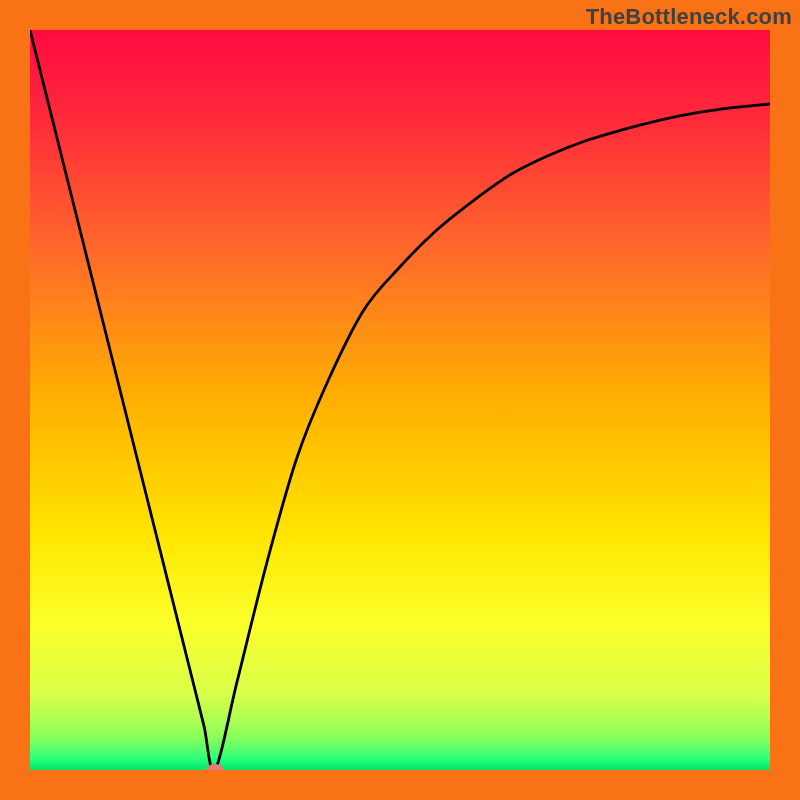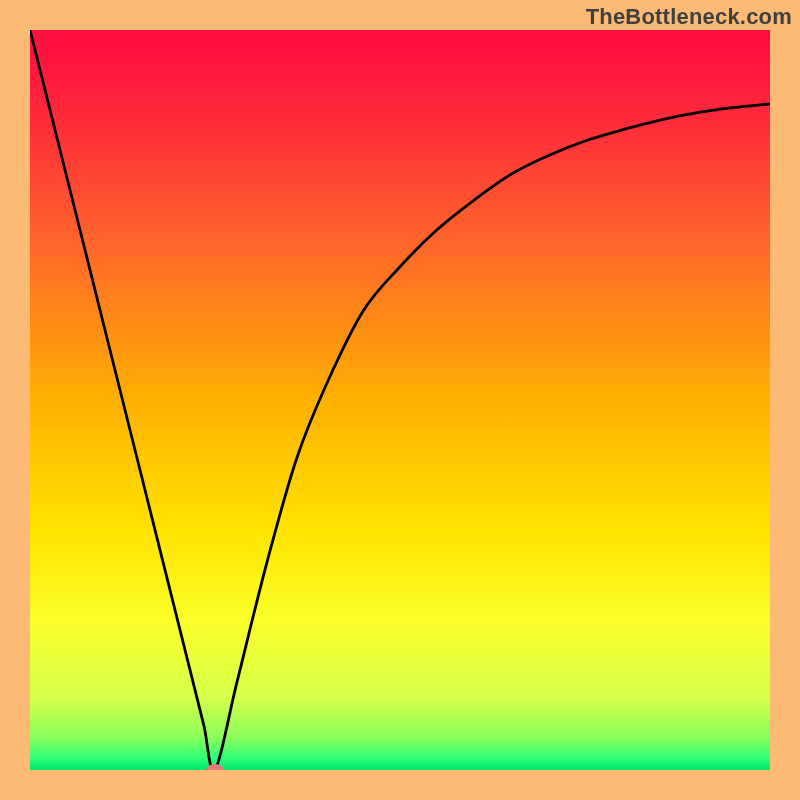--- a/index.html
+++ b/index.html
@@ -7,21 +7,21 @@
     padding: 0;
     width: 800px;
     height: 800px;
     background: #000;
     font-family: Arial, Helvetica, sans-serif;
   }
   .frame {
     position: relative;
     width: 800px;
     height: 800px;
-    background: #fdba74;
+    background: #f97316;
   }
   .plot {
     position: absolute;
     left: 30px;
     top: 30px;
     width: 740px;
     height: 740px;
     overflow: hidden;
   }
   .watermark {

